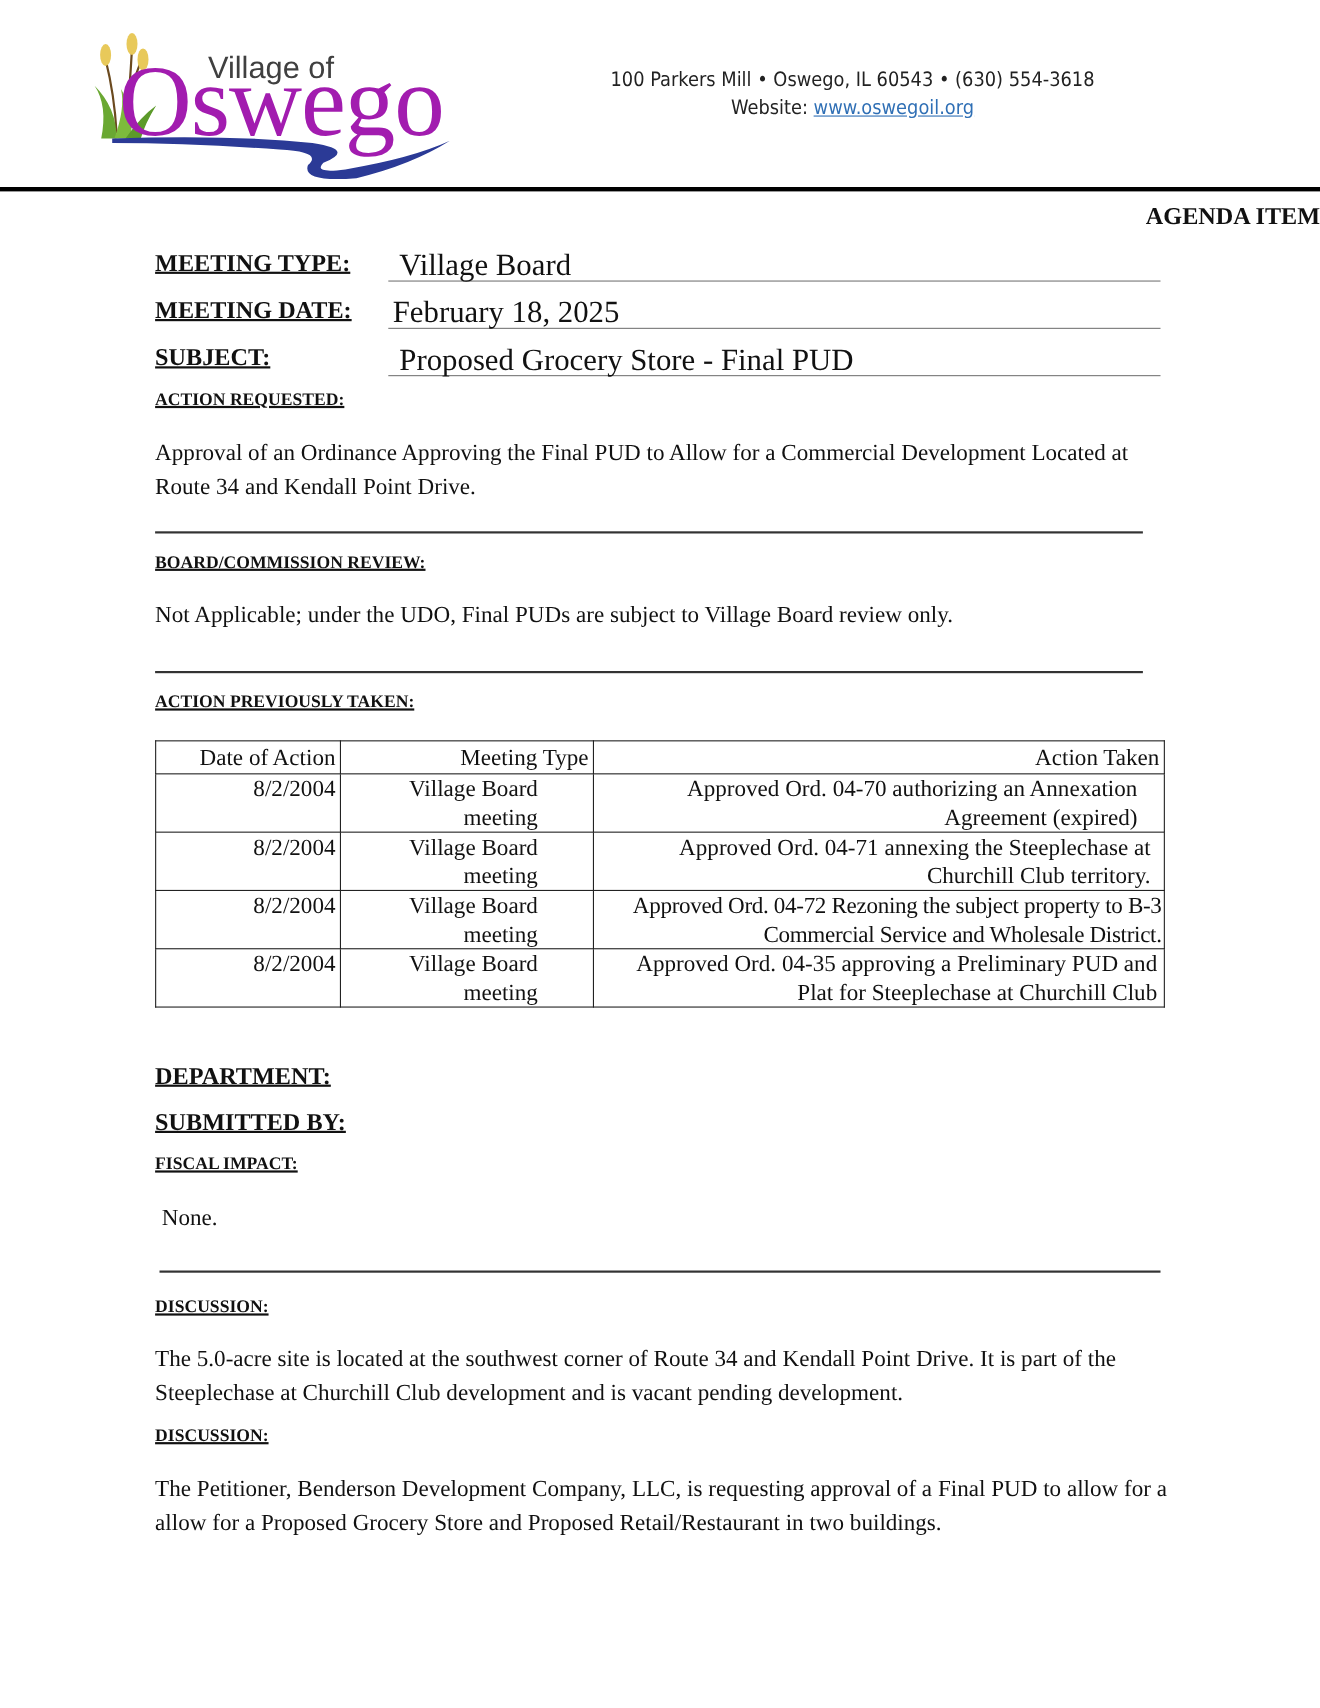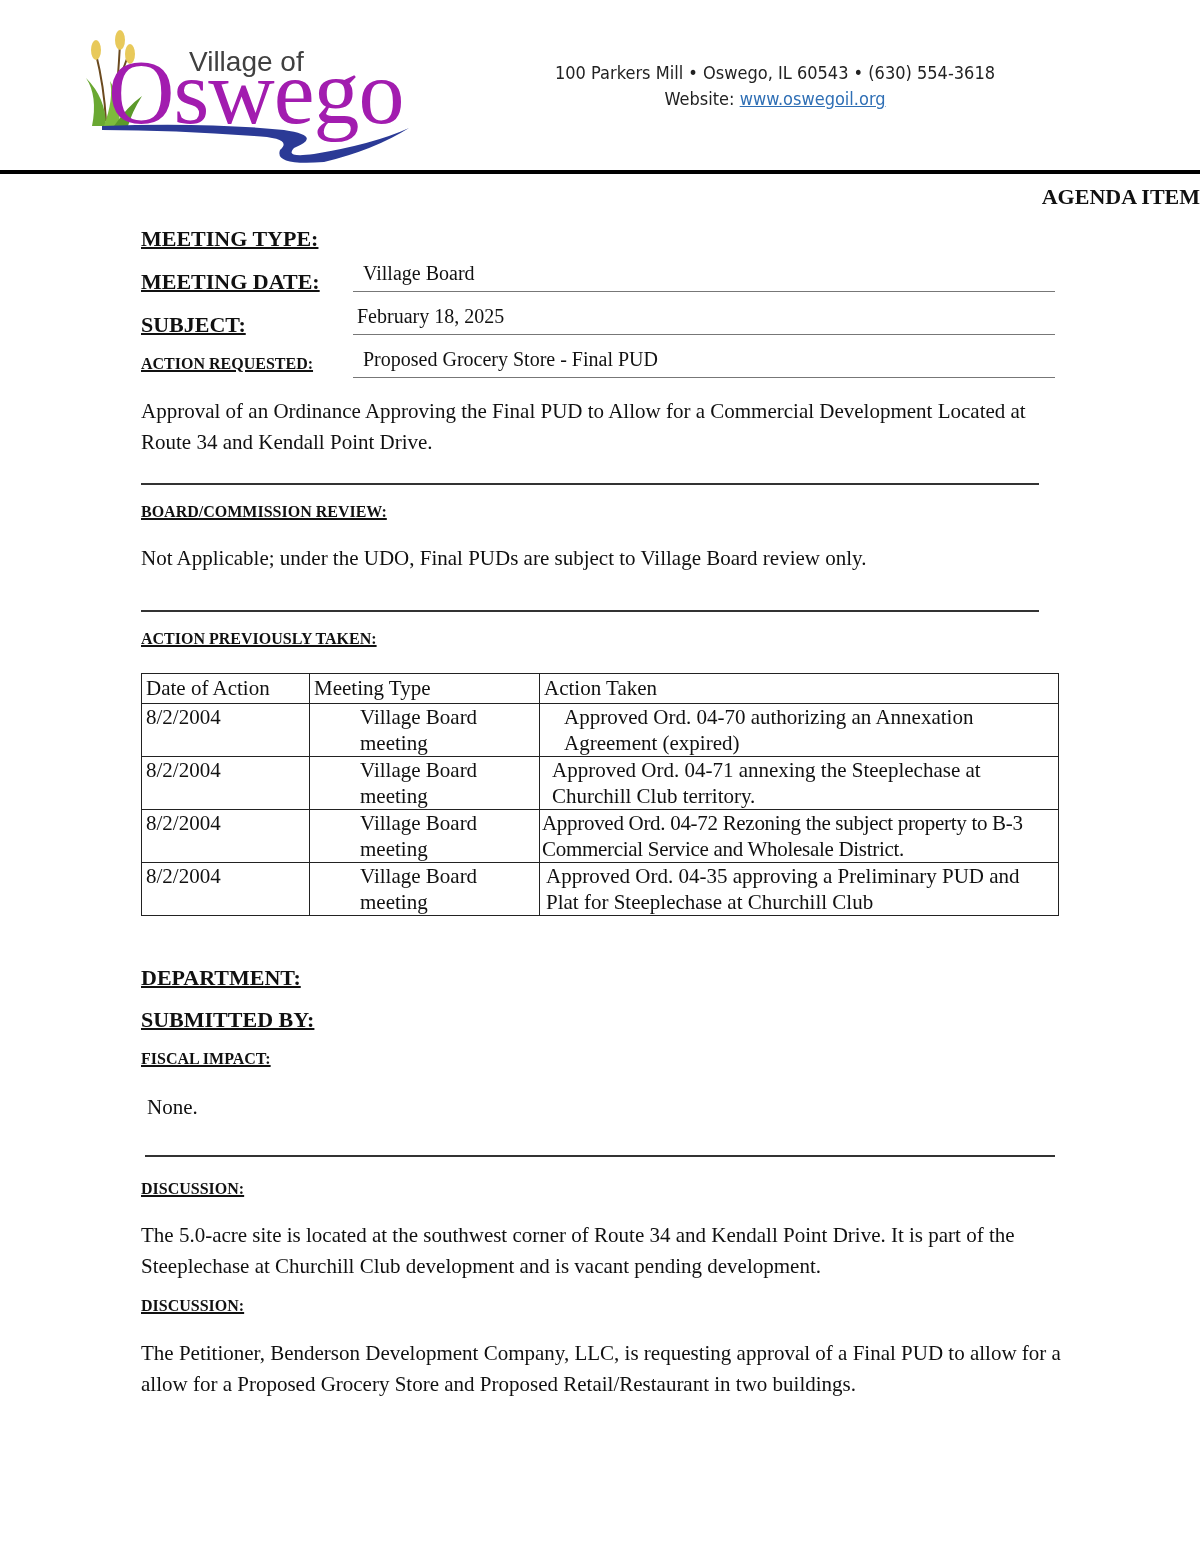--- a/index.html
+++ b/index.html
@@ -11,27 +11,27 @@
   .logo-village { position: absolute; left: 105px; top: 20px; font-family: Liberation Sans, sans-serif; font-size: 28px; color: #404040; }
   .logo-oswego { position: absolute; left: 24px; top: 20px; font-family: "Liberation Serif", serif; font-size: 92px; color: #a21caf; letter-spacing: -1px; line-height: 1; }
   .contact { position: absolute; left: 520px; top: 60px; width: 510px; text-align: center; font-family: "DejaVu Sans", sans-serif; font-size: 18px; color: #222; line-height: 26px; transform: scaleX(0.9); transform-origin: center; }
   .contact a { color: #2f6fb5; text-decoration: underline; }
   .header-rule { position: absolute; left: 0; top: 170px; width: 1200px; height: 4px; background: #000; }
 
   
   .title { position: absolute; top: 184px; left: 0; width: 1200px; text-align: right; font-size: 22px; font-weight: bold; }
   .field-row { position: absolute; left: 141px; width: 914px; height: 32px; }
   .field-label { position: absolute; left: 0; top: 0; font-size: 22px; font-weight: bold; text-decoration: underline; text-decoration-thickness: 2px; }
-  .field-value { position: absolute; left: 212px; right: 0; top: 0; font-size: 20px; border-bottom: 1.5px solid #777; height: 30px; padding-left: 8px; box-sizing: border-box; margin-top: 36px; }
+  .field-value { position: absolute; left: 212px; right: 0; top: 0; font-size: 28px; border-bottom: 1.5px solid #777; height: 30px; padding-left: 8px; box-sizing: border-box; }
   .section-head { position: absolute; left: 141px; font-size: 16px; font-weight: bold; text-decoration: underline; text-decoration-thickness: 2px; text-align: center; }
   .para { position: absolute; left: 141px; width: 930px; font-size: 21px; line-height: 31px; }
   .rule { position: absolute; left: 141px; height: 1.5px; background: #333; }
 
   table.actions { position: absolute; left: 141px; top: 673px; width: 918px; border-collapse: collapse; font-size: 21px; }
-  table.actions th, table.actions td { border: 1.2px solid #222; text-align: left; font-weight: normal; vertical-align: top; line-height: 26px; padding: 0 4px 2px; }
+  table.actions th, table.actions td { border: 1.2px solid #222; text-align: right; font-weight: normal; vertical-align: top; line-height: 26px; padding: 0 4px 2px; }
   table.actions th { padding-top: 1px; }
   .c1 { width: 159px; } .c2 { width: 221px; }
 </style>
 </head>
 <body>
 
 <div class="logo">
   <svg width="330" height="140" viewBox="0 0 330 140" style="position:absolute;left:0;top:0">
 
     <path d="M22 95 Q20 60 12 28" stroke="#6b4a1f" stroke-width="2" fill="none"></path>

